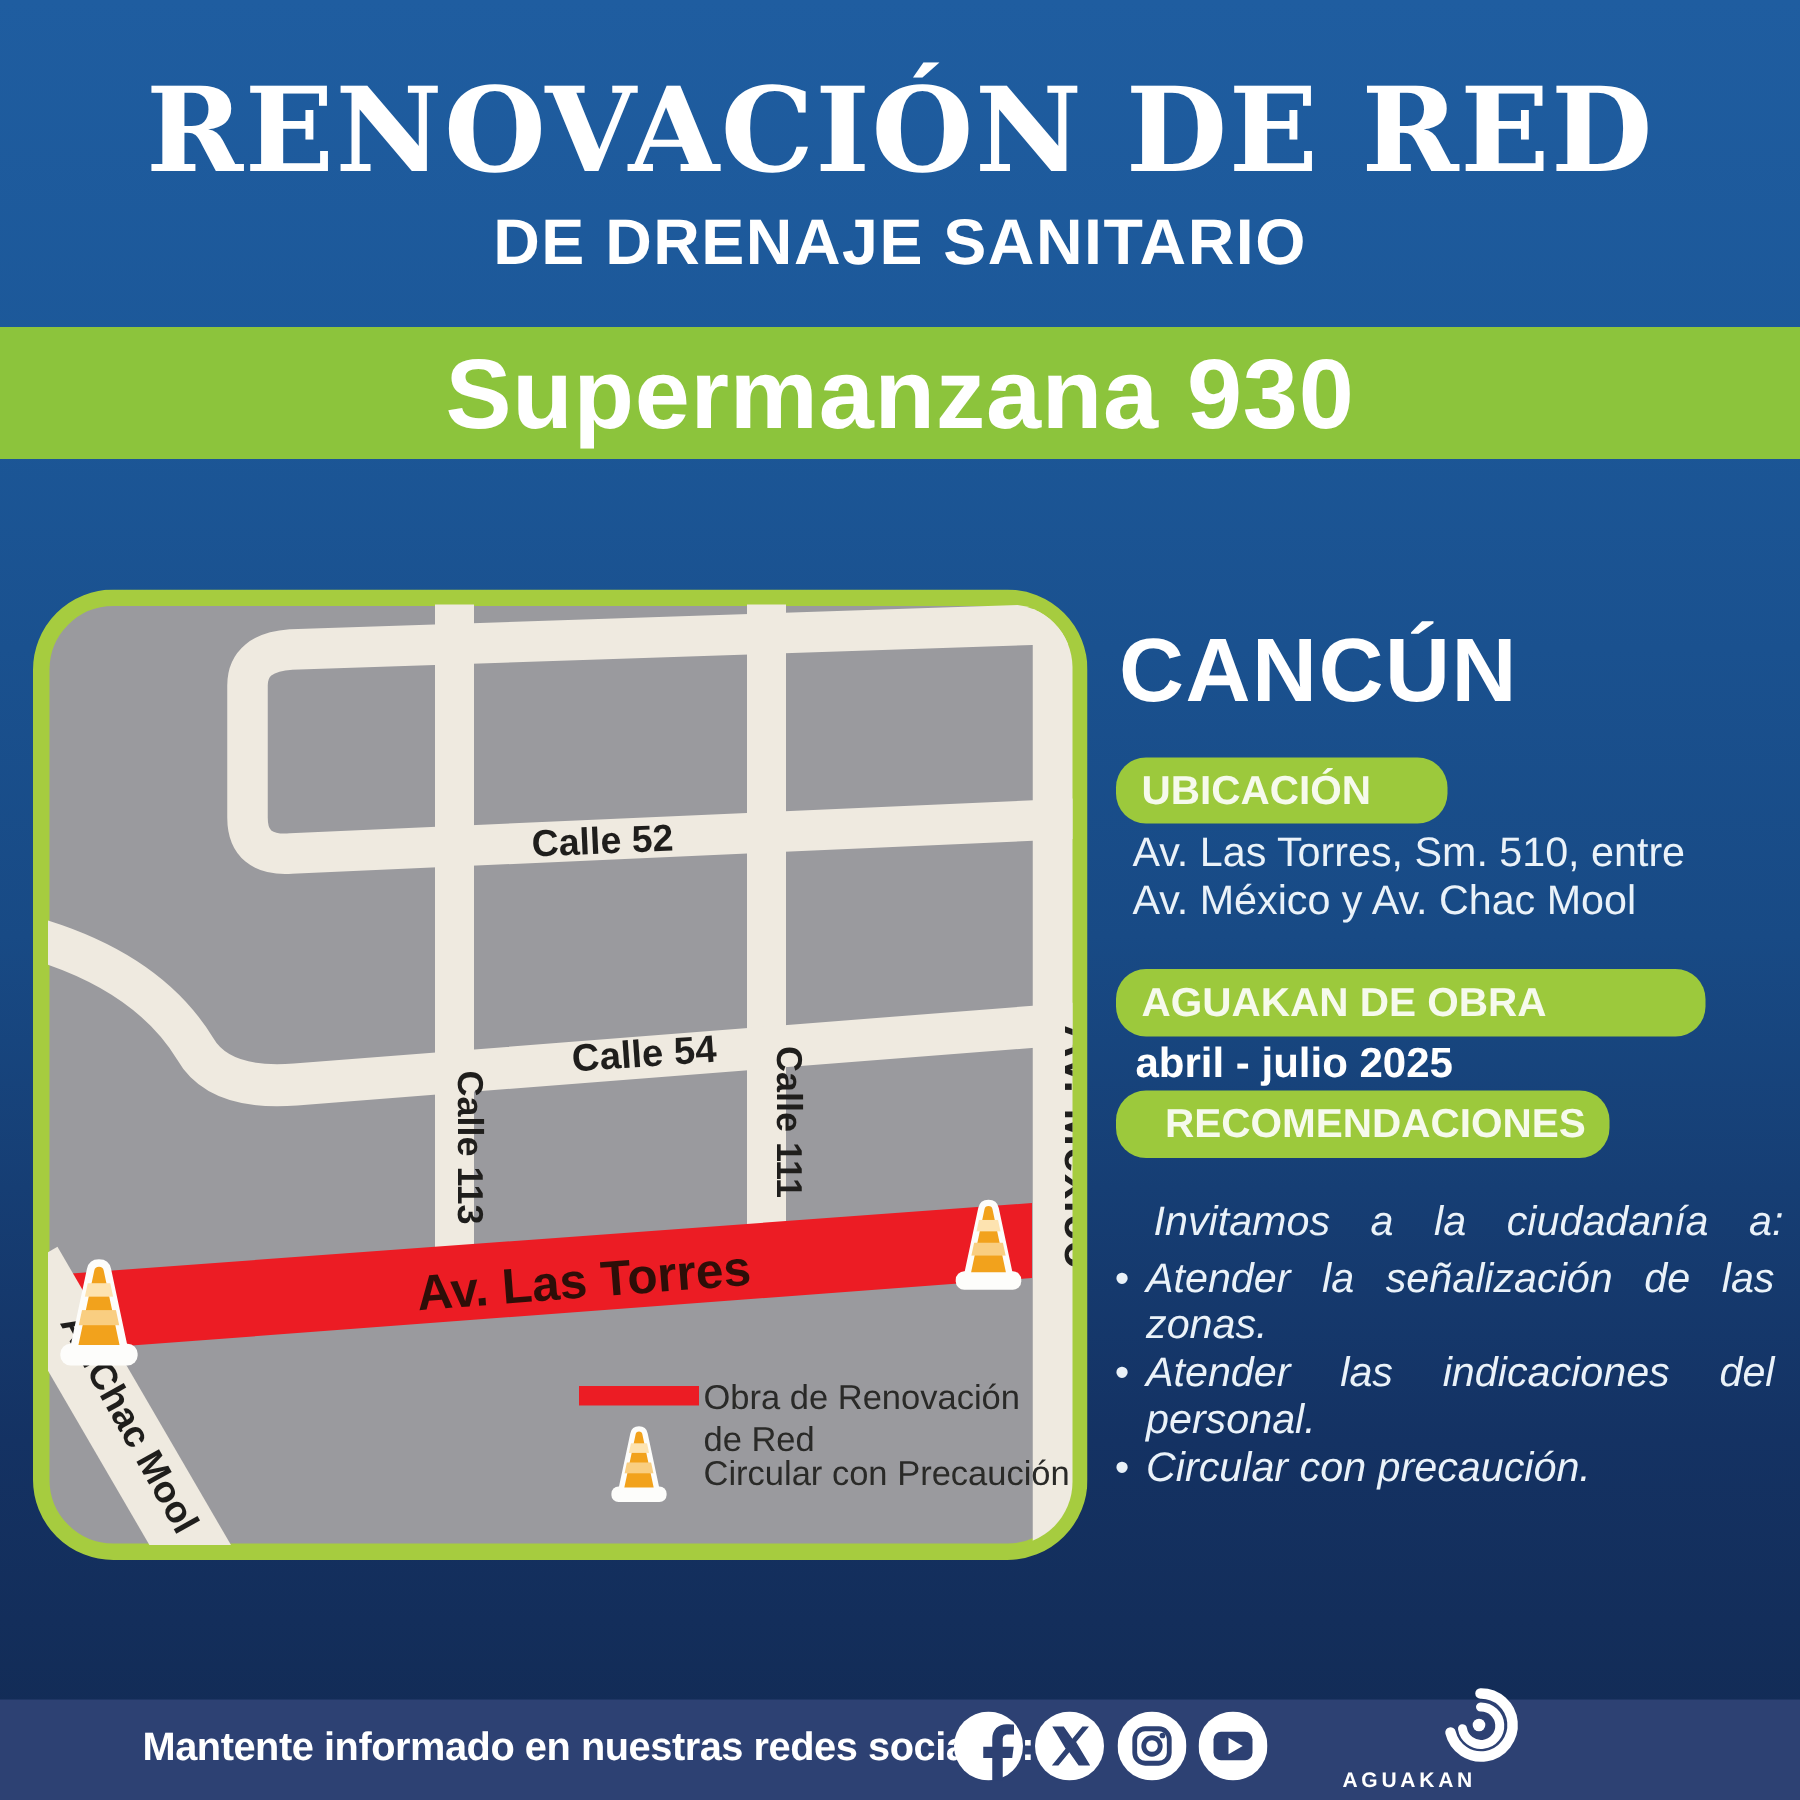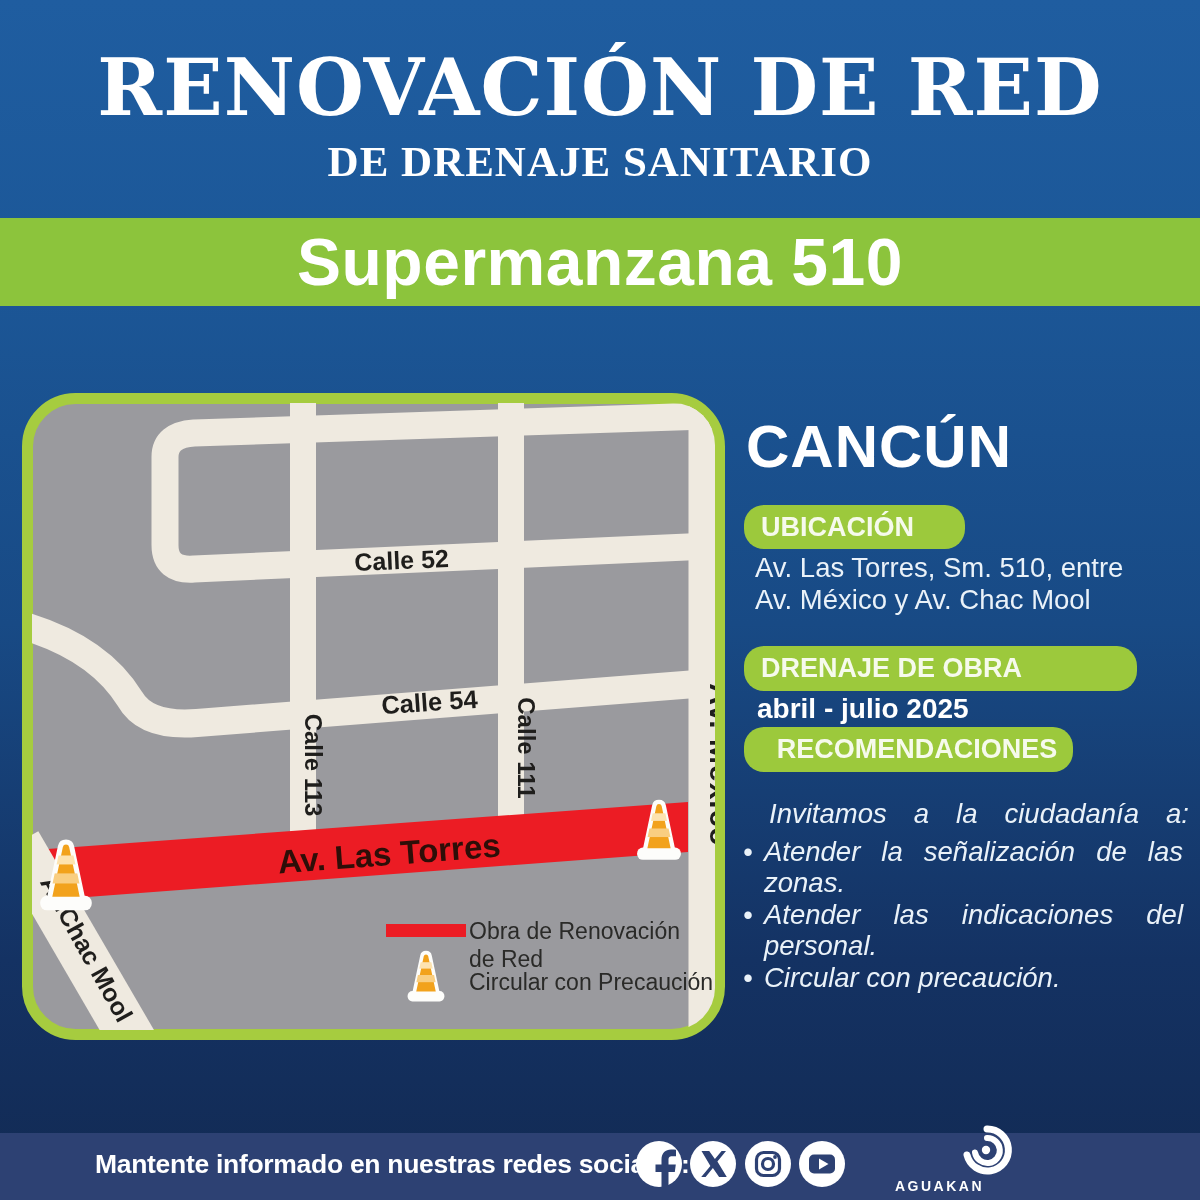--- a/index.html
+++ b/index.html
@@ -9,21 +9,21 @@
     background:linear-gradient(180deg,#1F5DA0 0%,#1C5899 20%,#184A85 52%,#143263 80%,#122A53 100%);
   }
   .abs{position:absolute;}
   
   .title{
     left:0; top:40px; width:100%; text-align:center; color:#FFFFFF;
     font-family:"DejaVu Serif", serif; font-weight:bold; font-size:78px; line-height:96px; letter-spacing:1px;
   }
   .subtitle{
     left:0; top:134px; width:100%; text-align:center; color:#FFFFFF;
-    font-family:Liberation Serif, serif; font-weight:bold; font-size:43px; line-height:56px; letter-spacing:1px;
+    font-family:Liberation Sans, sans-serif; font-weight:bold; font-size:43px; line-height:56px; letter-spacing:1px;
   }
   .banner{
     left:0; top:218px; width:100%; height:88px; background:#8CC43C;
     text-align:center;
   }
   .banner span{
     color:#FFFFFF; font-weight:bold; font-size:66px; line-height:88px; letter-spacing:0.5px;
   }
   
   .city{
@@ -54,21 +54,21 @@
   }
 </style>
 </head>
 <body>
 
 <div id="poster">
 
   <div class="abs title">RENOVACIÓN DE RED</div>
   <div class="abs subtitle">DE DRENAJE SANITARIO</div>
   <div class="abs banner">
-    <span>Supermanzana 510</span>
+    <span>Supermanzana 930</span>
   </div>
 
   <svg class="abs" style="left:22px; top:393px;" width="703" height="647" viewBox="0 0 703 647">
     <defs>
       <clipPath id="mapclip">
           <rect x="10" y="10" width="683" height="627" rx="42"></rect>
         </clipPath>
       <path id="conebodypath" d="M -15 -7 L -5 -54 Q -4.2 -58 0 -58 Q 4.2 -58 5 -54 L 15 -7 Z"></path>
       <clipPath id="coneclip">
           <use href="#conebodypath"></use>
@@ -126,21 +126,21 @@
 
   <div class="abs city">CANCÚN</div>
 
   <div class="abs pill pill-ubicacion">
     <span>UBICACIÓN</span>
   </div>
   <div class="abs loc-line loc1">Av. Las Torres, Sm. 510, entre</div>
   <div class="abs loc-line loc2">Av. México y Av. Chac Mool</div>
 
   <div class="abs pill pill-periodo">
-    <span>DRENAJE DE OBRA</span>
+    <span>AGUAKAN DE OBRA</span>
   </div>
   <div class="abs periodo-value">abril - julio 2025</div>
 
   <div class="abs pill pill-reco">
     <span>RECOMENDACIONES</span>
   </div>
   <div class="abs reco">
     <div class="reco-intro">Invitamos a la ciudadanía a:</div>
     <ul>
       <li>Atender la señalización de las zonas.</li>

